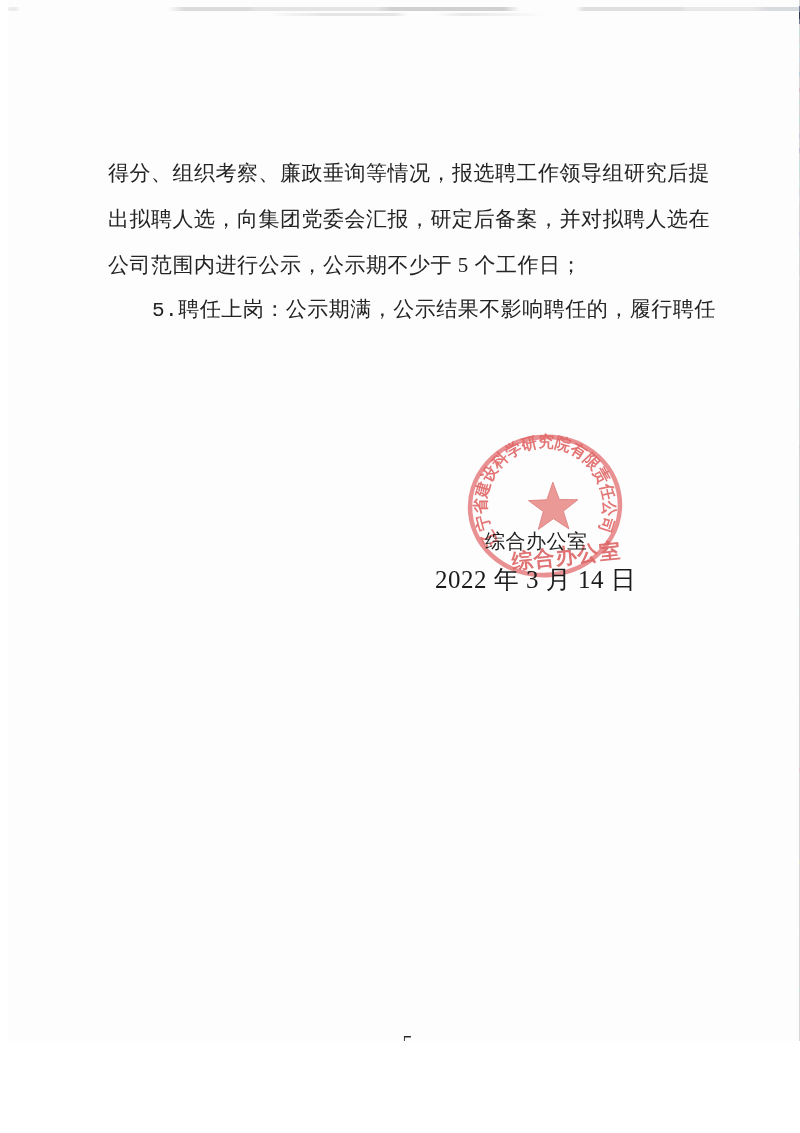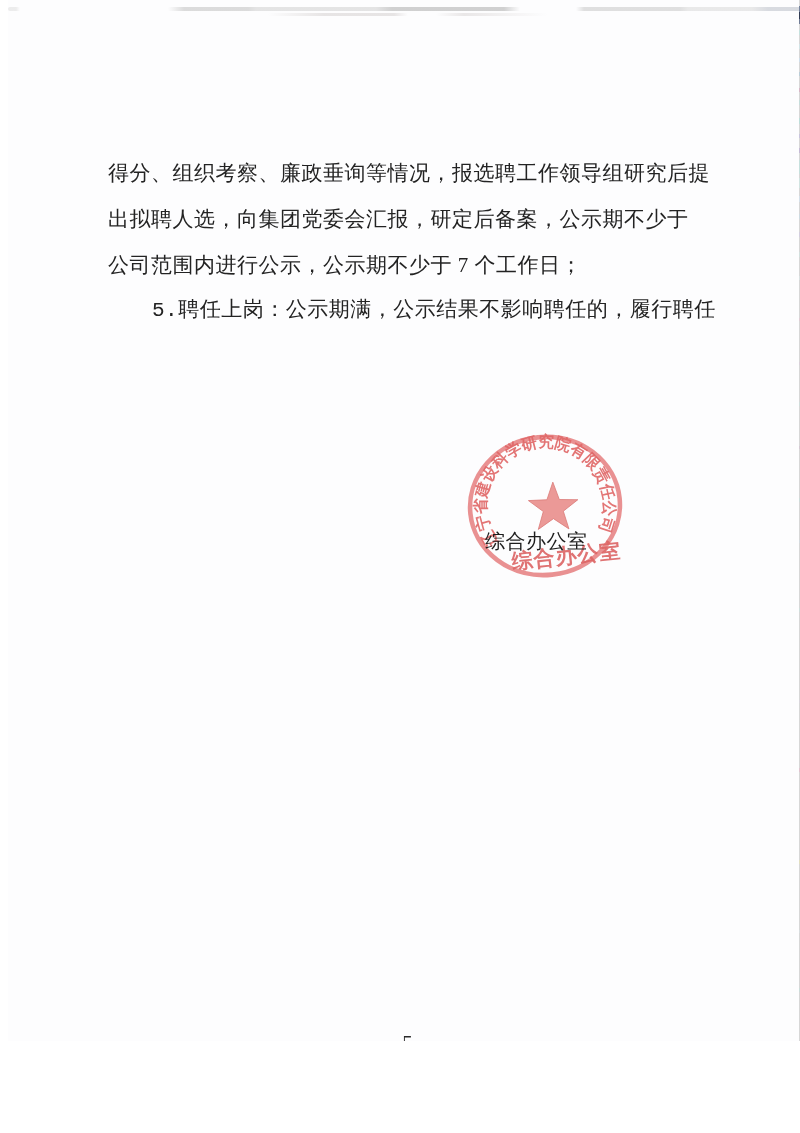--- a/index.html
+++ b/index.html
@@ -103,36 +103,37 @@
     <div class="stripe" style="top:700px;height:3px;background:#dcd4e6;opacity:.4"></div>
     <div class="stripe" style="top:768px;height:4px;background:#e8b8cc;opacity:.6"></div>
     <div class="stripe" style="top:860px;height:4px;background:#eae4b0;opacity:.6"></div>
     <div class="stripe" style="top:930px;height:3px;background:#d8e6ea;opacity:.4"></div>
     <div class="stripe" style="top:988px;height:4px;background:#bfe4de;opacity:.5"></div>
     <div class="stripe" style="top:1060px;height:3px;background:#dce6e8;opacity:.4"></div>
   </div>
 
   <div class="body-text">
     <div class="line">得分、组织考察、廉政垂询等情况，报选聘工作领导组研究后提</div>
-    <div class="line">出拟聘人选，向集团党委会汇报，研定后备案，公示期不少于</div>
-    <div class="line">公司范围内进行公示，公示期不少于 7 个工作日；</div>
+    <div class="line">出拟聘人选，向集团党委会汇报，研定后备案，并对拟聘人选在</div>
+    <div class="line">公司范围内进行公示，公示期不少于 5 个工作日；</div>
     <div class="line indent">5.聘任上岗：公示期满，公示结果不影响聘任的，履行聘任</div>
   </div>
 
   <svg class="stamp" viewBox="0 0 180 170" xmlns="http://www.w3.org/2000/svg">
     <defs>
       <path id="arcPath" d="M 37 113.3 A 59 59 0 1 1 137 113.3" fill="none"></path>
     </defs>
     <g transform="rotate(-6 87 82)">
       <ellipse cx="87" cy="82" rx="75" ry="69" fill="none" stroke="#e06060" stroke-width="4.6" opacity="0.78"></ellipse>
       <text font-size="16" font-weight="bold" fill="#dc5252" opacity="0.9" font-family="Liberation Serif, DejaVu Serif, serif">
         <textPath href="#arcPath" startOffset="0" textLength="250" lengthAdjust="spacingAndGlyphs">辽宁省建设科学研究院有限责任公司</textPath>
       </text>
       <polygon points="95,59 101.2,76.5 119.7,77 105,88.2 110.3,106 95,95.5 79.7,106 85,88.2 70.3,77 88.8,76.5" fill="#e8837f" stroke="#d25b58" stroke-width="0.8" opacity="0.92" transform="rotate(5 95 85)"></polygon>
       <text x="48" y="141" font-size="21" font-weight="bold" letter-spacing="1" fill="#d84f4f" opacity="0.9" font-family="Liberation Serif, DejaVu Serif, serif">综合办公室</text>
     </g>
   </svg>
 
   <div class="signature">综合办公室</div>
+  <div class="date">2022 年 3 月 14 日</div>
 
   <div class="page-number">- 5 -</div>
 
 </div>
 
 </body></html>

